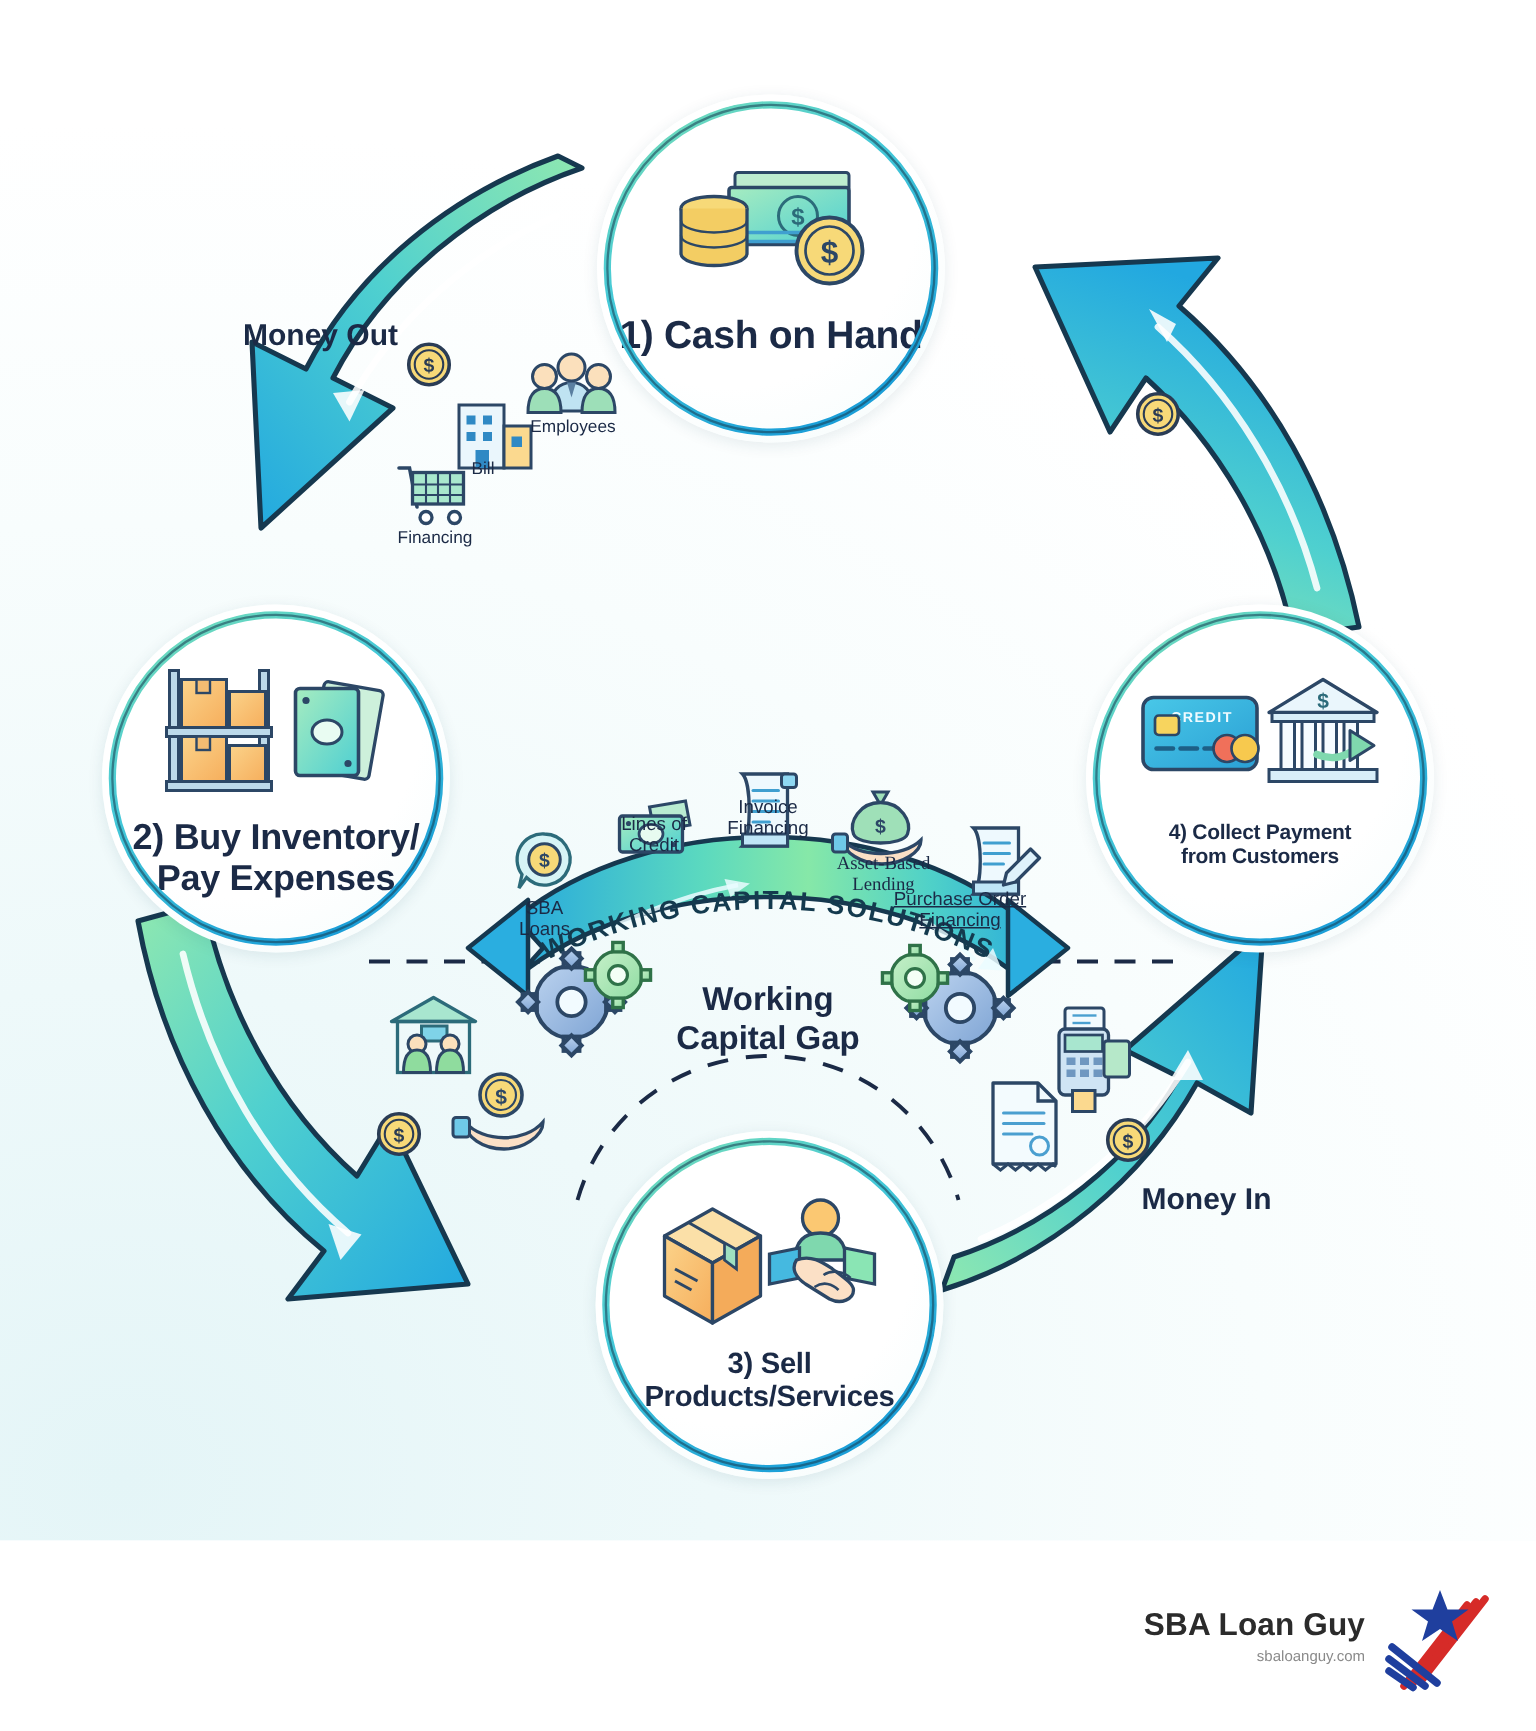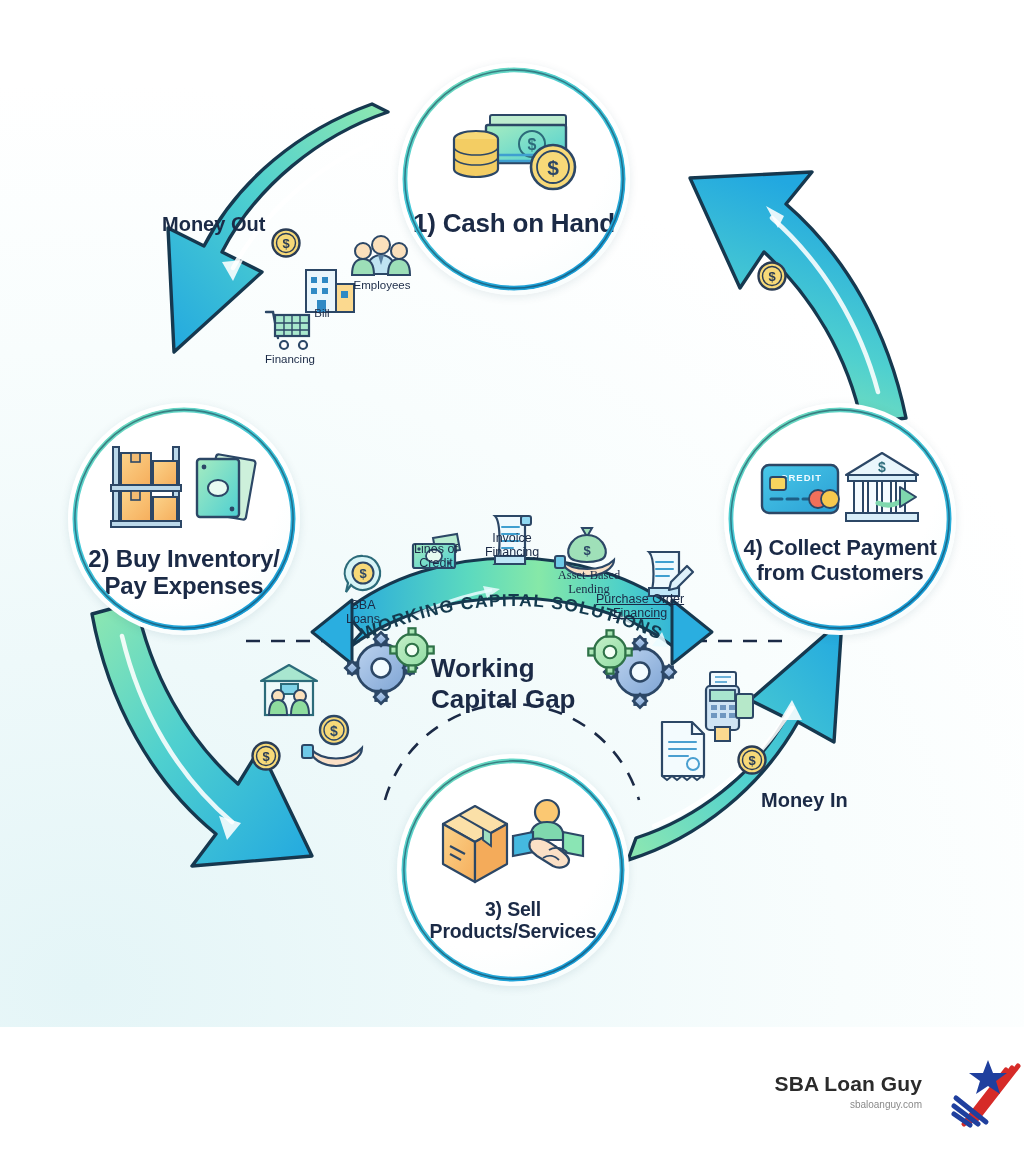--- a/index.html
+++ b/index.html
@@ -44,52 +44,52 @@
   #node2{ left:68px; top:403px; width:232px; height:232px; }
   #node2 .node-art{ margin-top:38px; height:92px; }
   #node2 .node-label{ font-size:24px; margin-top:12px; }
 
   #node3{ left:397px; top:754px; width:232px; height:232px; }
   #node3 .node-art{ margin-top:40px; height:92px; }
   #node3 .node-label{ font-size:19.5px; margin-top:12px; }
 
   #node4{ left:724px; top:403px; width:232px; height:232px; }
   #node4 .node-art{ margin-top:40px; height:92px; }
-  #node4 .node-label{ font-size:22px; }
+  #node4 .node-label{ font-size:14px; margin-top:12px; }
 
   
   .flow-label{
     position:absolute; color:#1b2a46; font-weight:bold; font-size:20px;
     white-space:nowrap;
   }
   #money-out{ left:162px; top:213px; }
   #money-in{ left:761px; top:789px; }
 
   
   #gap-text{
     position:absolute; left:431px; top:653px; width:162px;
-    text-align:left; color:#1b2a46; font-weight:bold; font-size:26px;
+    text-align:center; color:#1b2a46; font-weight:bold; font-size:22px;
     line-height:1.18;
   }
 
   
   .mini-cap{
     position:absolute; color:#1b2a46; font-size:11.5px; text-align:center;
     white-space:nowrap; line-height:1.12;
   }
   .sol-cap{
     position:absolute; color:#1b2a46; font-size:12.5px; text-align:center;
     line-height:1.14; width:96px;
   }
 
   
   .footer{
     position:absolute; left:0; top:1027px; width:1024px; height:127px;
     background:#ffffff; display:flex; align-items:center; justify-content:flex-end;
-    gap:24px;
+    padding-right:28px; gap:8px;
   }
   .brand-txt{ text-align:right; }
   .brand-name{ font-size:21px; font-weight:bold; color:#2b2b2b; letter-spacing:.1px; }
   .brand-url{ font-size:10px; color:#8a8a8a; margin-top:3px; }
 </style>
 </head>
 <body>
 
 <div id="root">
 

